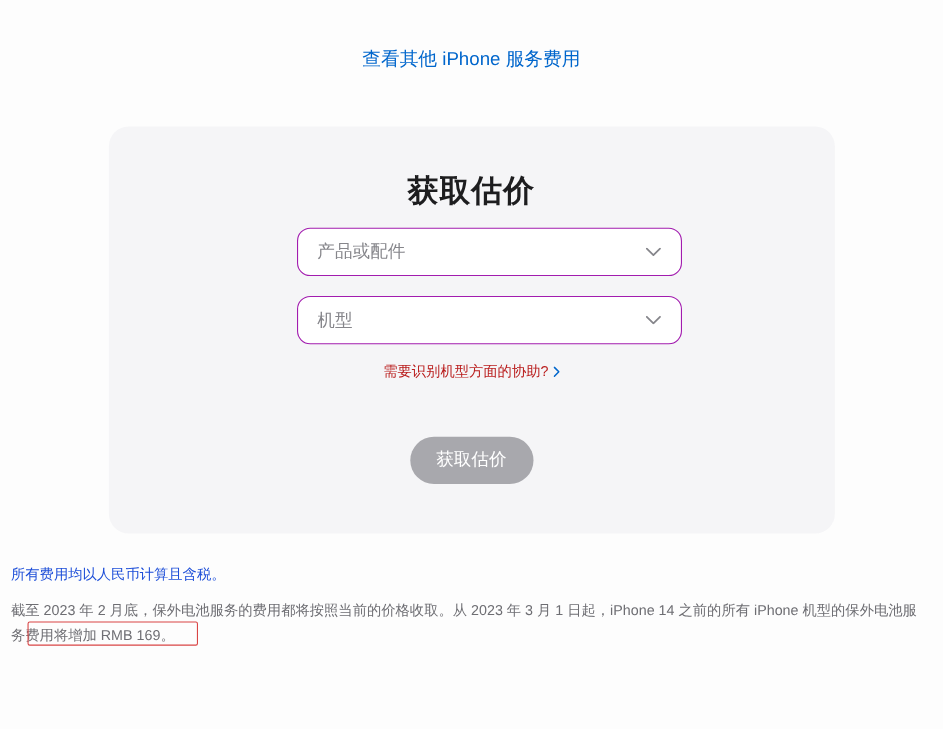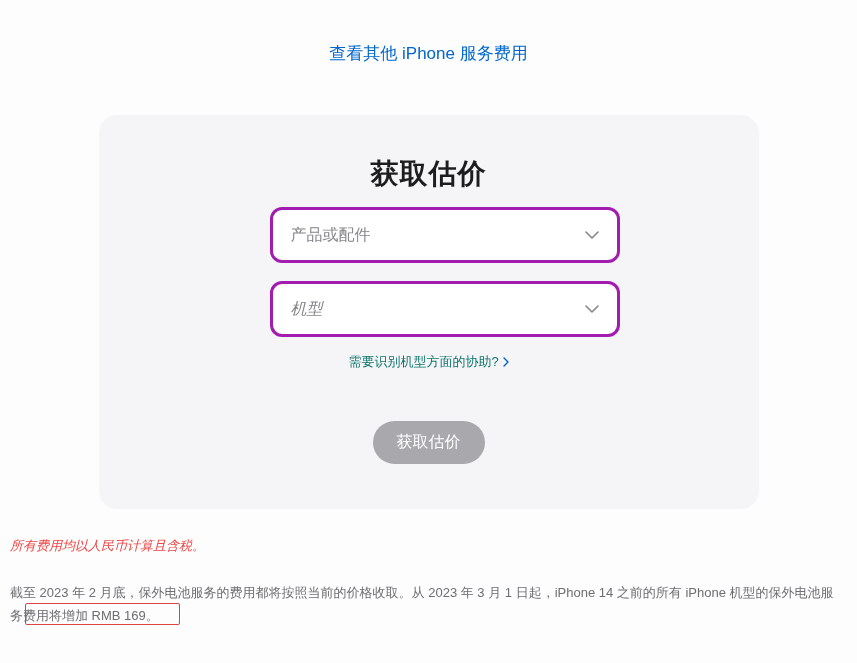--- a/index.html
+++ b/index.html
@@ -44,51 +44,50 @@
       margin-bottom: 14px;
       letter-spacing: 1px;
     }
     .card-subtitle {
       font-size: 16px;
       color: #1d1d1f;
       margin-bottom: 42px;
     }
     .select-box {
       width: 350px;
-      height: 56px;
+      height: 44px;
       background: #ffffff;
-      border: 3px solid #a21caf;
+      border: 1px solid #a21caf;
       border-radius: 12px;
       display: flex;
       align-items: center;
       justify-content: space-between;
       padding: 0 18px;
       margin-bottom: 18px;
       cursor: pointer;
       margin-left: 32px;
     }
     .select-box:last-of-type {
       margin-bottom: 16px;
-      font-style: italic;
     }
     .select-placeholder {
       color: #86868b;
       font-size: 16px;
     }
     .chevron {
       color: #86868b;
       display: flex;
       align-items: center;
     }
     .chevron svg {
       width: 14px;
       height: 8px;
     }
     .help-link {
-      color: #0f766e;
+      color: #b91c1c;
       font-size: 13px;
       cursor: pointer;
       display: flex;
       align-items: center;
       gap: 4px;
       margin-bottom: 50px;
     }
     .help-chevron {
       display: inline-flex;
     }
@@ -107,23 +106,22 @@
       min-width: 100px;
     }
     .footer-text {
       width: 835px;
       margin-top: 28px;
       align-self: flex-start;
       padding-left: 10px;
     }
     .footer-line1 {
       font-size: 13px;
-      color: #ef4444;
-      margin-bottom: 26px;
-      font-style: italic;
+      color: #1d4ed8;
+      margin-bottom: 12px;
     }
     .footer-line2 {
       font-size: 13px;
       color: #6e6e73;
       line-height: 1.8;
       position: relative;
     }
     .highlight-box {
       position: absolute;
       border: 1.5px solid #d94545;

